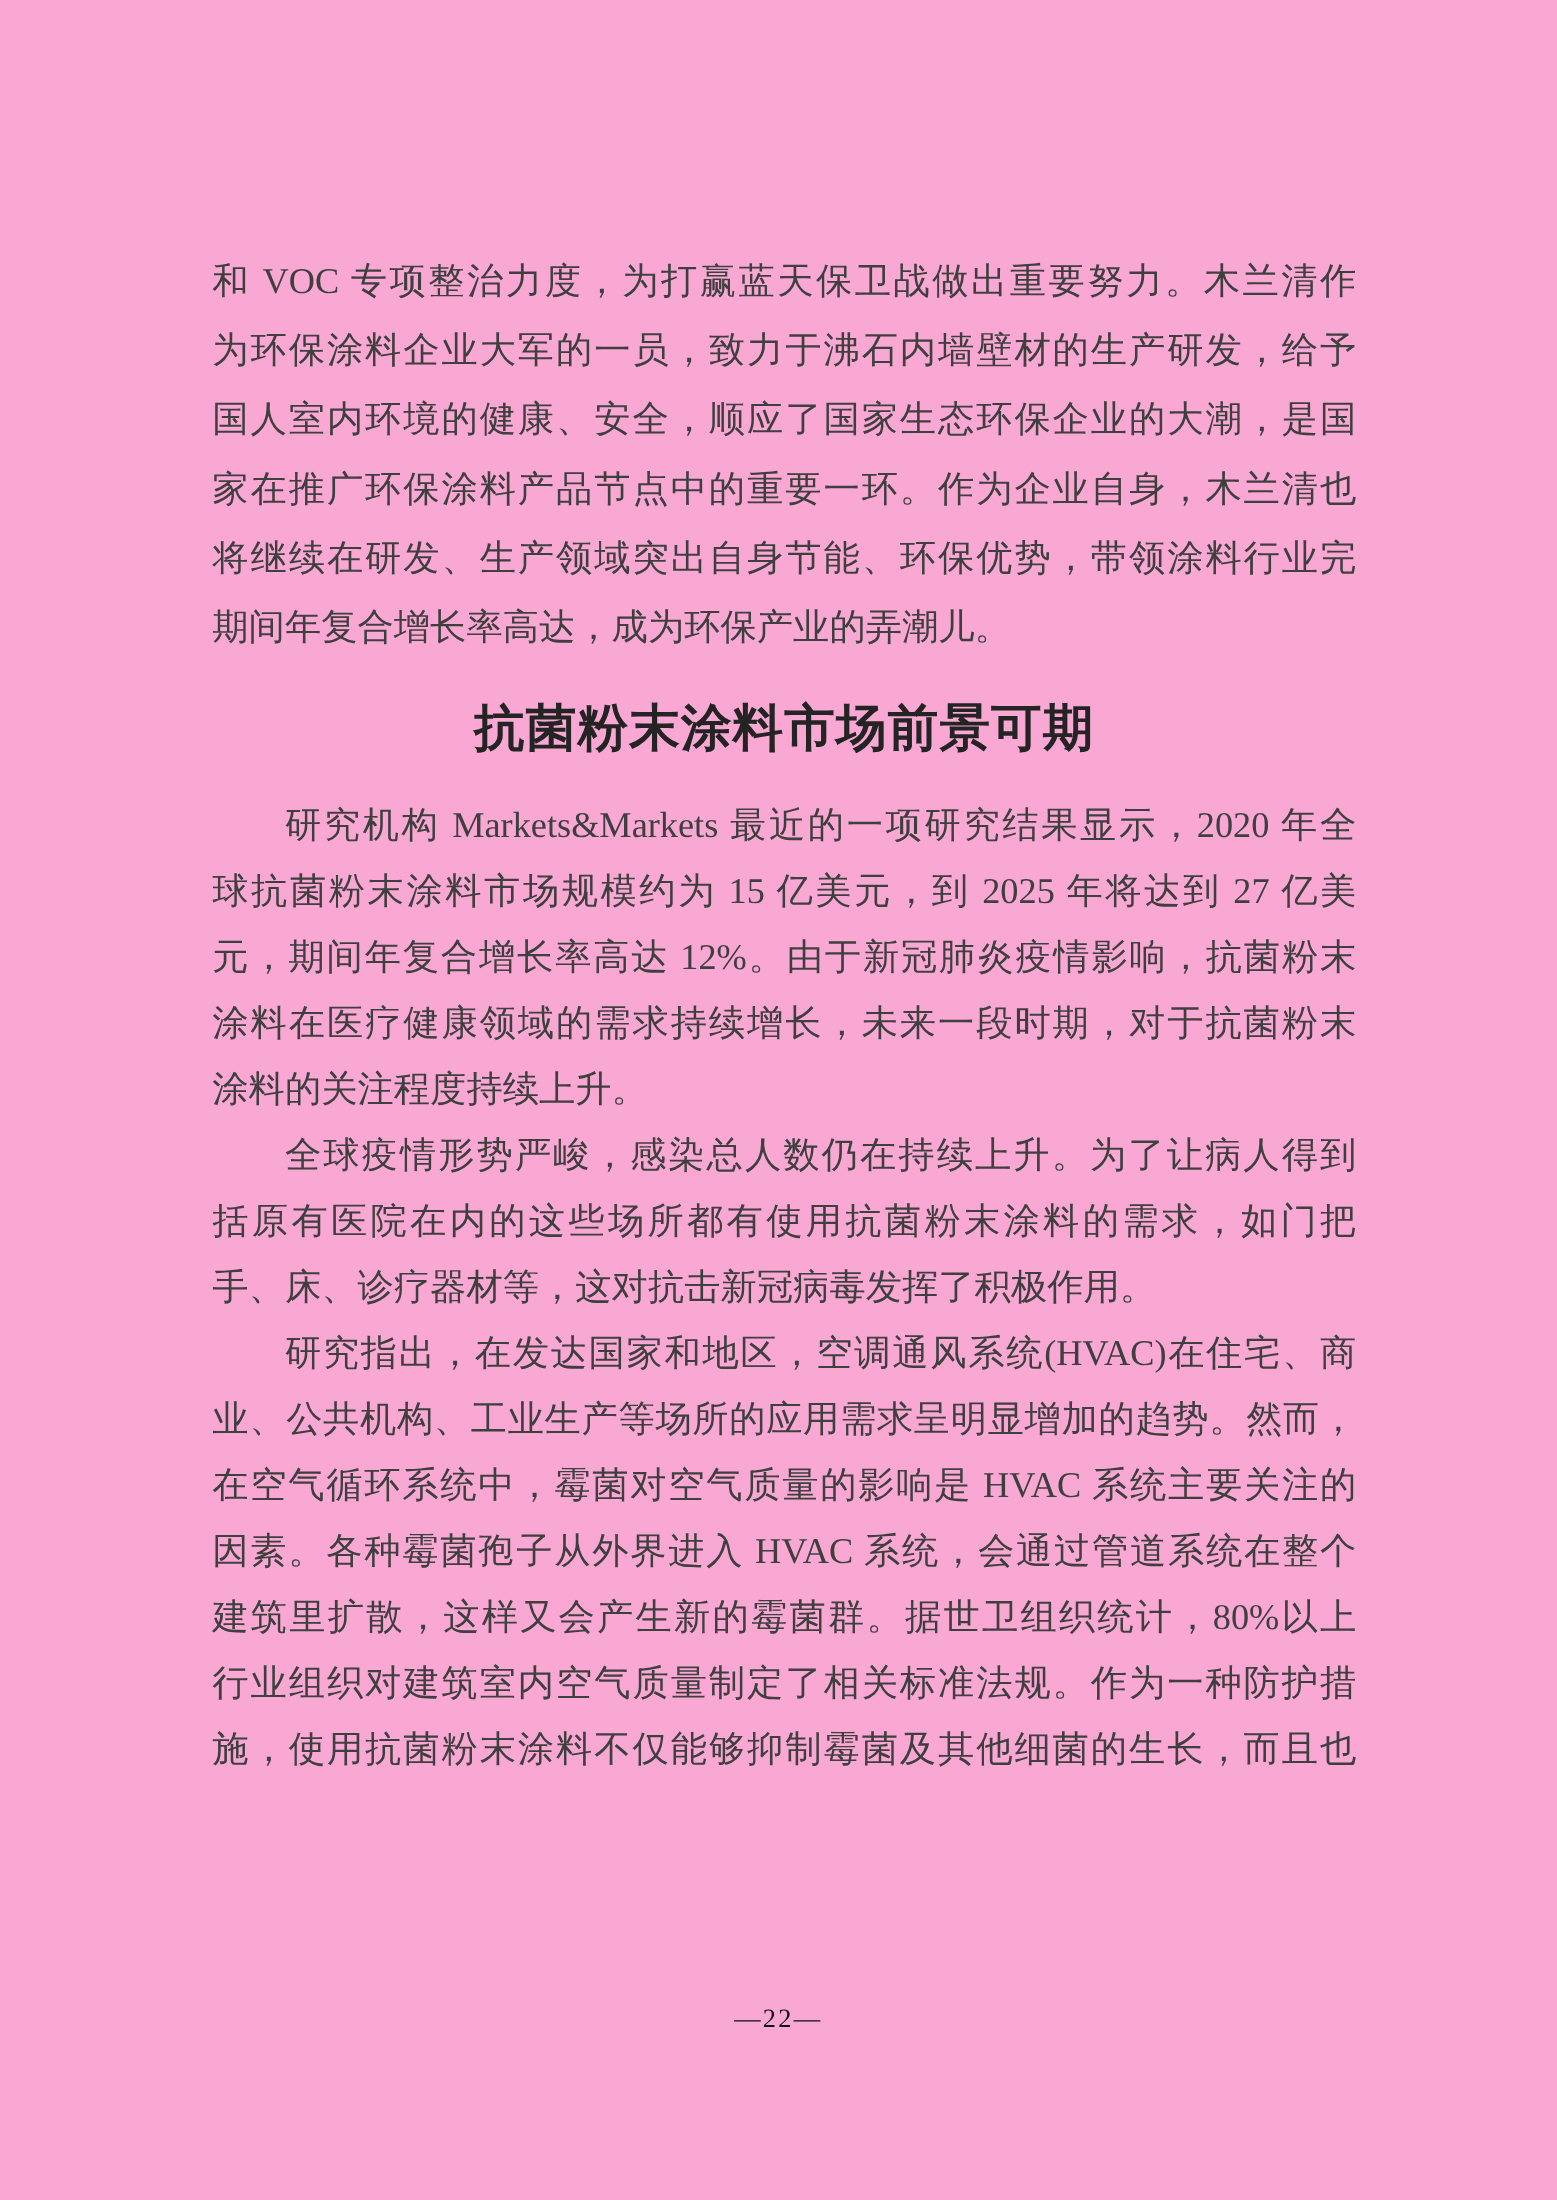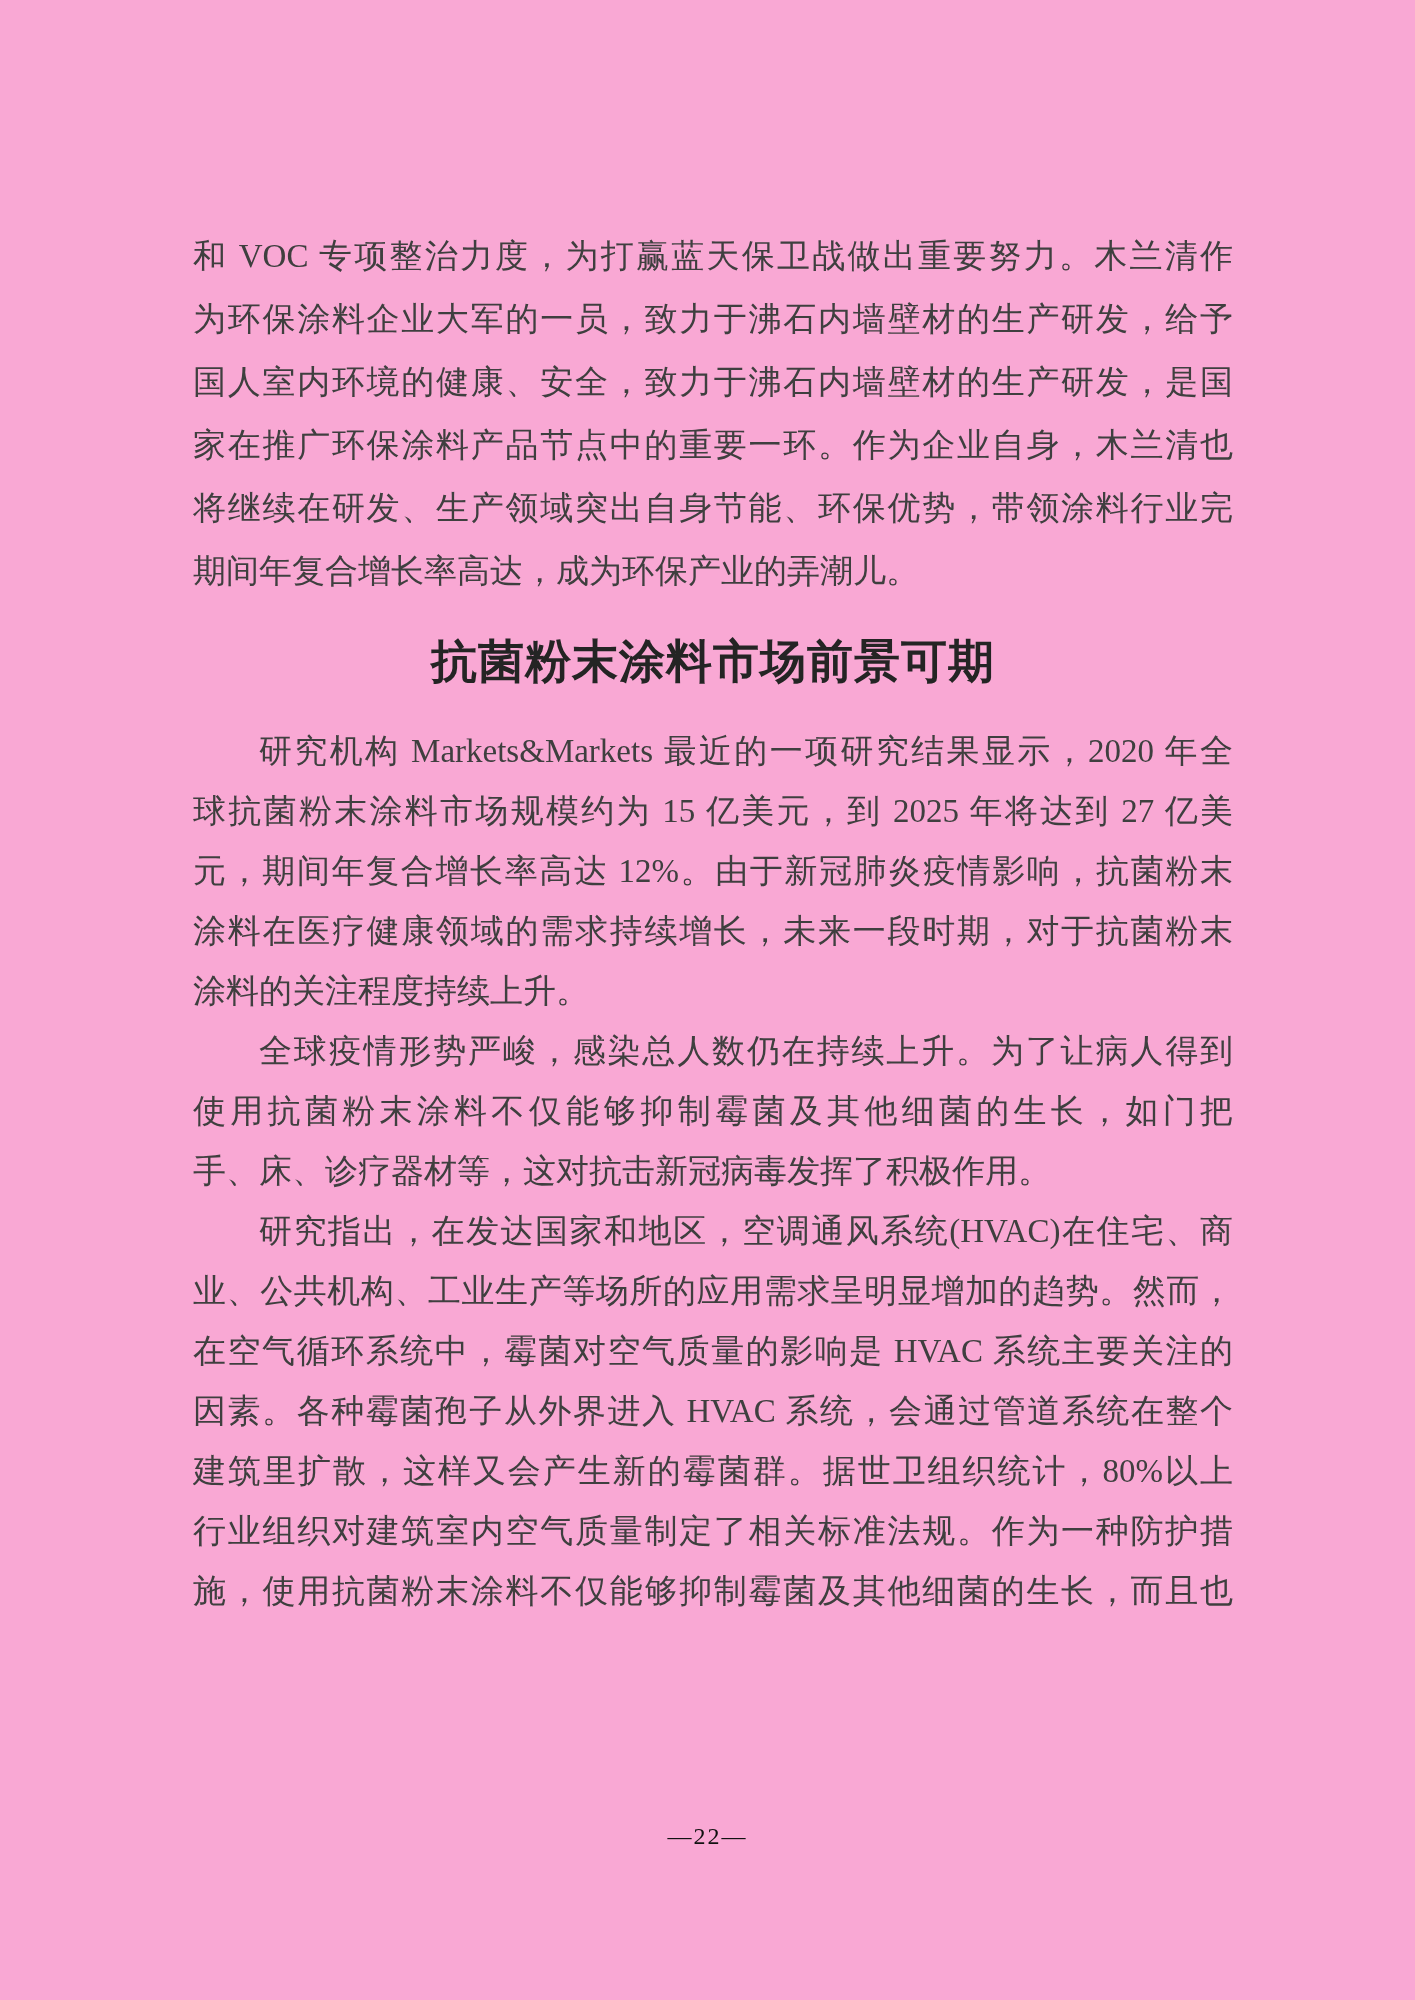--- a/index.html
+++ b/index.html
@@ -65,38 +65,38 @@
 </head>
 <body>
 
 <div class="page">
   <div class="content">
 
     <div class="a1-lines">
 
     <div class="line">和 VOC 专项整治力度，为打赢蓝天保卫战做出重要努力。木兰清作</div>
         <div class="line">为环保涂料企业大军的一员，致力于沸石内墙壁材的生产研发，给予</div>
-        <div class="line">国人室内环境的健康、安全，致力于沸石内墙壁材的生产研发，是国</div>
+        <div class="line">国人室内环境的健康、安全，顺应了国家生态环保企业的大潮，是国</div>
         <div class="line">家在推广环保涂料产品节点中的重要一环。作为企业自身，木兰清也</div>
         <div class="line">将继续在研发、生产领域突出自身节能、环保优势，带领涂料行业完</div>
         <div class="line endline">期间年复合增长率高达，成为环保产业的弄潮儿。</div>
       </div>
 
 
     <div class="heading">抗菌粉末涂料市场前景可期</div>
 
     <div class="a2-lines">
 
     <div class="line indent">研究机构 Markets&amp;Markets 最近的一项研究结果显示，2020 年全</div>
         <div class="line">球抗菌粉末涂料市场规模约为 15 亿美元，到 2025 年将达到 27 亿美</div>
         <div class="line">元，期间年复合增长率高达 12%。由于新冠肺炎疫情影响，抗菌粉末</div>
         <div class="line">涂料在医疗健康领域的需求持续增长，未来一段时期，对于抗菌粉末</div>
         <div class="line endline">涂料的关注程度持续上升。</div>
         <div class="line indent">全球疫情形势严峻，感染总人数仍在持续上升。为了让病人得到</div>
-        <div class="line">使用抗菌粉末涂料不仅能够抑制霉菌及其他细菌的生长，如门把</div>
+        <div class="line">括原有医院在内的这些场所都有使用抗菌粉末涂料的需求，如门把</div>
         <div class="line endline">手、床、诊疗器材等，这对抗击新冠病毒发挥了积极作用。</div>
         <div class="line indent">研究指出，在发达国家和地区，空调通风系统(HVAC)在住宅、商</div>
         <div class="line">业、公共机构、工业生产等场所的应用需求呈明显增加的趋势。然而，</div>
         <div class="line">在空气循环系统中，霉菌对空气质量的影响是 HVAC 系统主要关注的</div>
         <div class="line">因素。各种霉菌孢子从外界进入 HVAC 系统，会通过管道系统在整个</div>
         <div class="line">建筑里扩散，这样又会产生新的霉菌群。据世卫组织统计，80%以上</div>
         <div class="line">行业组织对建筑室内空气质量制定了相关标准法规。作为一种防护措</div>
         <div class="line">施，使用抗菌粉末涂料不仅能够抑制霉菌及其他细菌的生长，而且也</div>
       </div>
 

